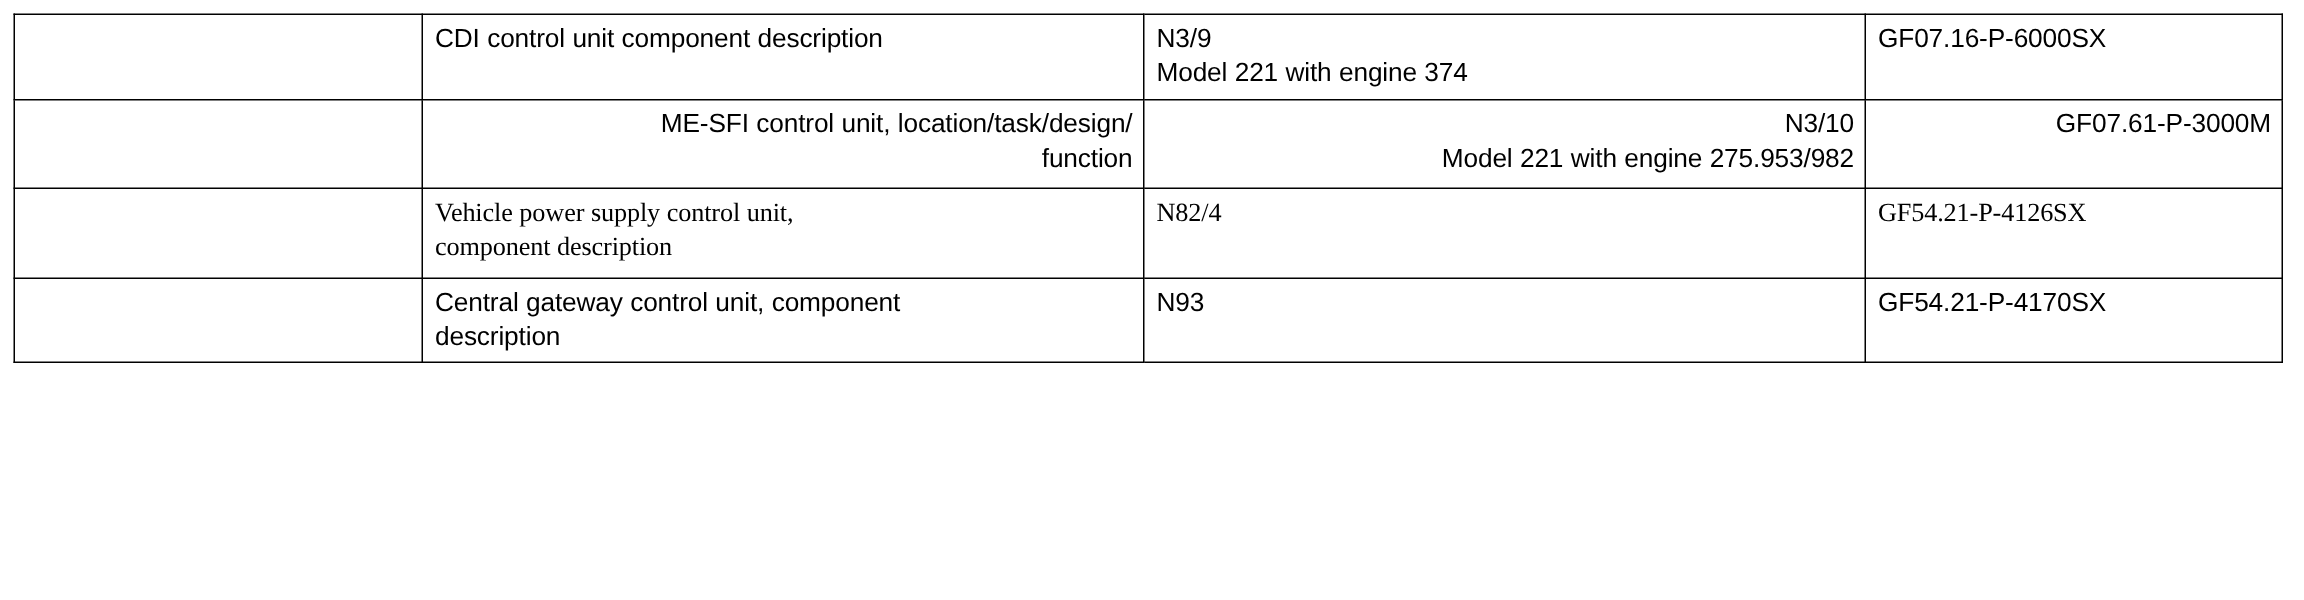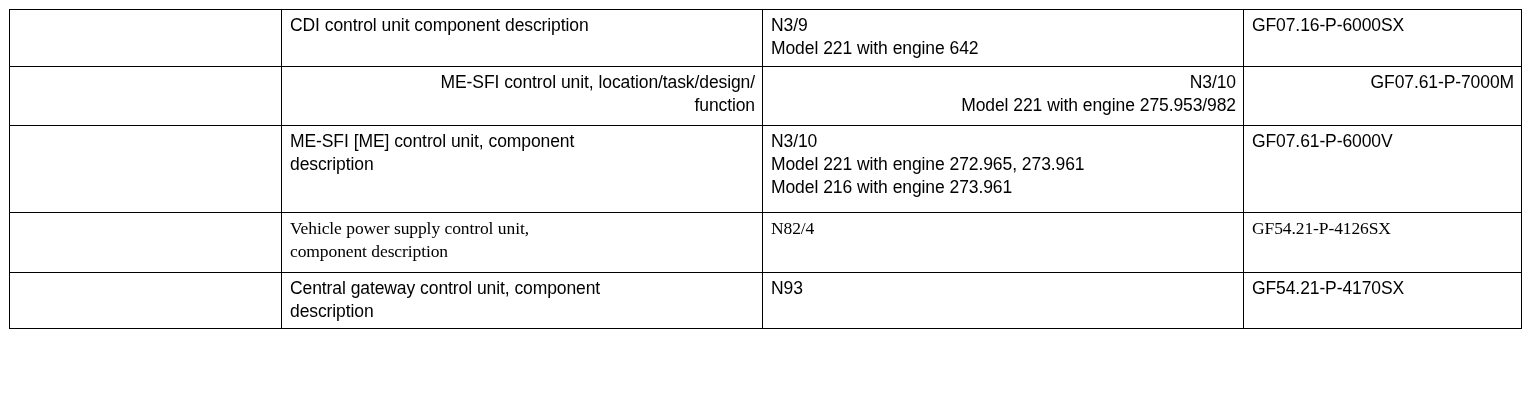--- a/index.html
+++ b/index.html
@@ -75,61 +75,44 @@
 
       <tr class="r1">
         <td>
           <div class="cell-inner cell-empty"></div>
         </td>
         <td>
           <div class="cell-inner">CDI control unit component description</div>
         </td>
         <td>
           <div class="cell-inner">N3/9
-Model 221 with engine 642</div>
+Model 221 with engine 374</div>
         </td>
         <td>
           <div class="cell-inner">GF07.16-P-6000SX</div>
         </td>
       </tr>
 
       <tr class="r2">
         <td>
           <div class="cell-inner cell-empty"></div>
         </td>
         <td>
           <div class="cell-inner">ME-SFI control unit, location/task/design/
 function</div>
         </td>
         <td>
           <div class="cell-inner">N3/10
 Model 221 with engine 275.953/982</div>
         </td>
         <td>
-          <div class="cell-inner">GF07.61-P-7000M</div>
+          <div class="cell-inner">GF07.61-P-3000M</div>
         </td>
       </tr>
 
-      <tr class="r3">
-        <td>
-          <div class="cell-inner cell-empty"></div>
-        </td>
-        <td>
-          <div class="cell-inner">ME-SFI [ME] control unit, component
-description</div>
-        </td>
-        <td>
-          <div class="cell-inner">N3/10
-Model 221 with engine 272.965, 273.961
-Model 216 with engine 273.961</div>
-        </td>
-        <td>
-          <div class="cell-inner">GF07.61-P-6000V</div>
-        </td>
-      </tr>
 
 
       <tr class="r5">
         <td>
           <div class="cell-inner cell-empty"></div>
         </td>
         <td>
           <div class="cell-inner">Vehicle power supply control unit,
 component description</div>
         </td>

